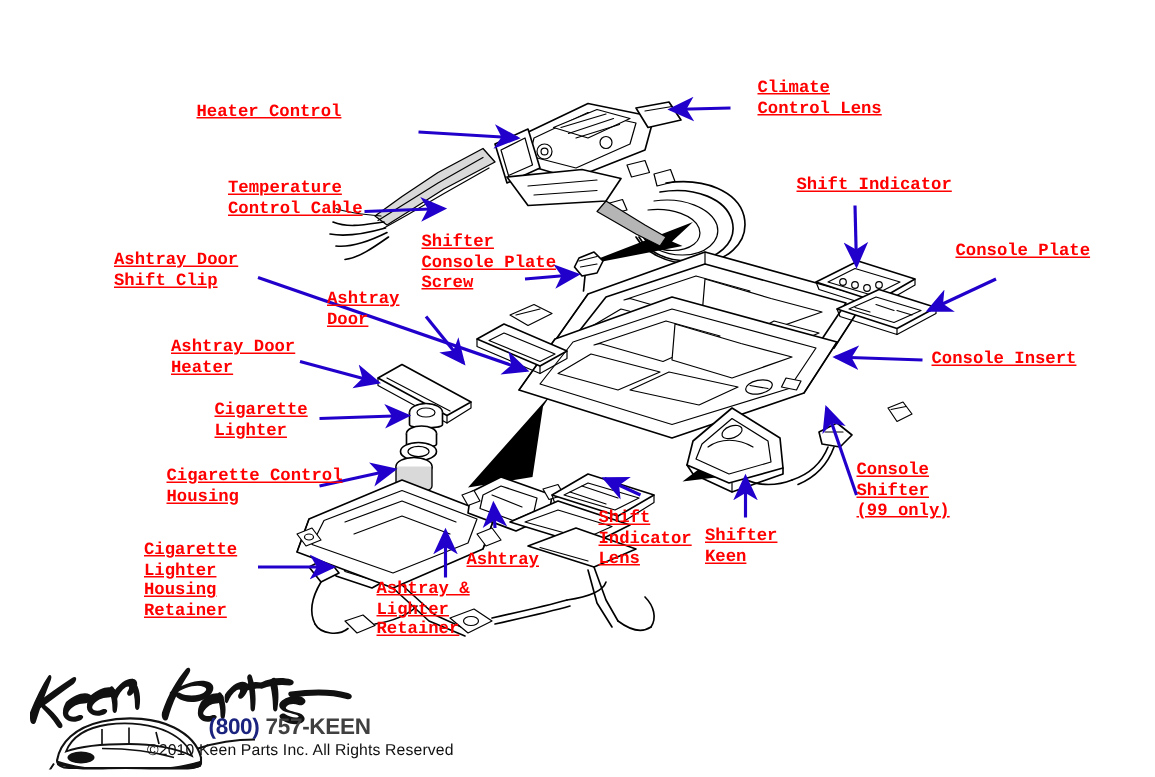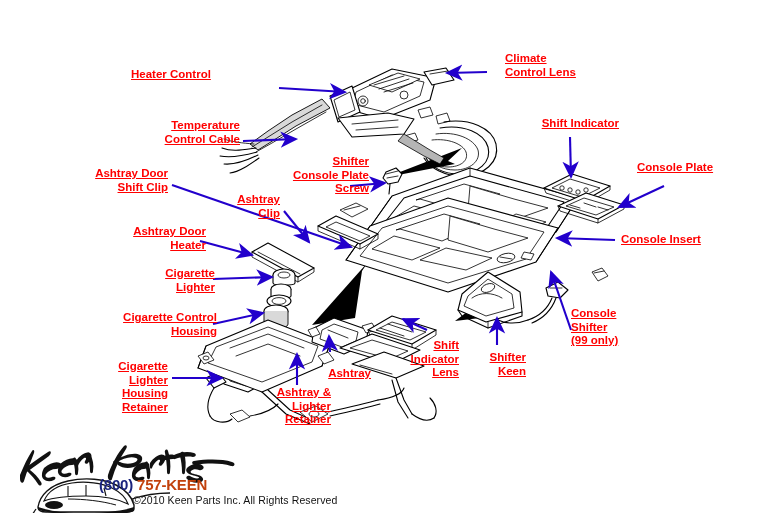--- a/index.html
+++ b/index.html
@@ -3,51 +3,51 @@
 <meta charset="utf-8">
 <style>
   html,body{margin:0;padding:0;background:#ffffff;}
   body{width:770px;height:518px;font-family:"Liberation Sans",sans-serif;}
   #stage{position:relative;width:770px;height:518px;background:#fff;overflow:hidden;}
 
   
   .label{
     position:absolute;
     color:#ff0000;
-    font-family:Liberation Sans, sans-serif;
+    font-family:Liberation Mono, monospace;
     font-weight:bold;
     font-size:11.5px;
     line-height:13.5px;
     white-space:nowrap;
     letter-spacing:0px;
   }
   .label .ln{display:block;text-decoration:underline;text-underline-offset:1px;}
-  .label.c .ln{text-align:right;}
+  .label.c .ln{text-align:left;}
   .label.r .ln{text-align:left;}
   .label.l .ln{text-align:left;}
 
   
   #art,#arrows{position:absolute;left:0;top:0;width:770px;height:518px;}
   #art{z-index:1;}
   #arrows{z-index:3;}
   .label{z-index:4;}
 
   
   #brand{position:absolute;left:8px;top:441px;width:300px;height:72px;z-index:5;}
   #phone{
     position:absolute;left:99px;top:476px;z-index:6;
     font-family:"Liberation Sans",sans-serif;font-weight:bold;font-size:15px;
     letter-spacing:-0.2px;white-space:nowrap;
   }
-  #phone .b{color:#1a237e;}
-  #phone .r{color:#c2410c;}
+  #phone .b{color:#1a237e;margin-left:40px;}
+  #phone .r{color:#404040;}
   #copy{
     position:absolute;left:98px;top:494px;z-index:6;
     font-family:"Liberation Sans",sans-serif;font-weight:normal;font-size:10.5px;
-    color:#111111;white-space:nowrap;letter-spacing:0.1px;margin-left:35px;
+    color:#111111;white-space:nowrap;letter-spacing:0.1px;
   }
 </style>
 </head>
 <body>
 
 <div id="stage">
 
   <svg id="art" viewBox="0 0 770 518">
     <defs>
       <style>
@@ -341,21 +341,21 @@
   </div>
 
   <div class="label c" style="left:281px;top:155px;width:88px;">
     <span class="ln">Shifter</span>
     <span class="ln">Console Plate</span>
     <span class="ln">Screw</span>
   </div>
 
   <div class="label c" style="left:218px;top:193px;width:62px;">
     <span class="ln">Ashtray</span>
-    <span class="ln">Clip</span>
+    <span class="ln">Door</span>
   </div>
 
   <div class="label c" style="left:114px;top:225px;width:92px;">
     <span class="ln">Ashtray Door</span>
     <span class="ln">Heater</span>
   </div>
 
   <div class="label l" style="left:621px;top:233px;width:110px;">
     <span class="ln">Console Insert</span>
   </div>

